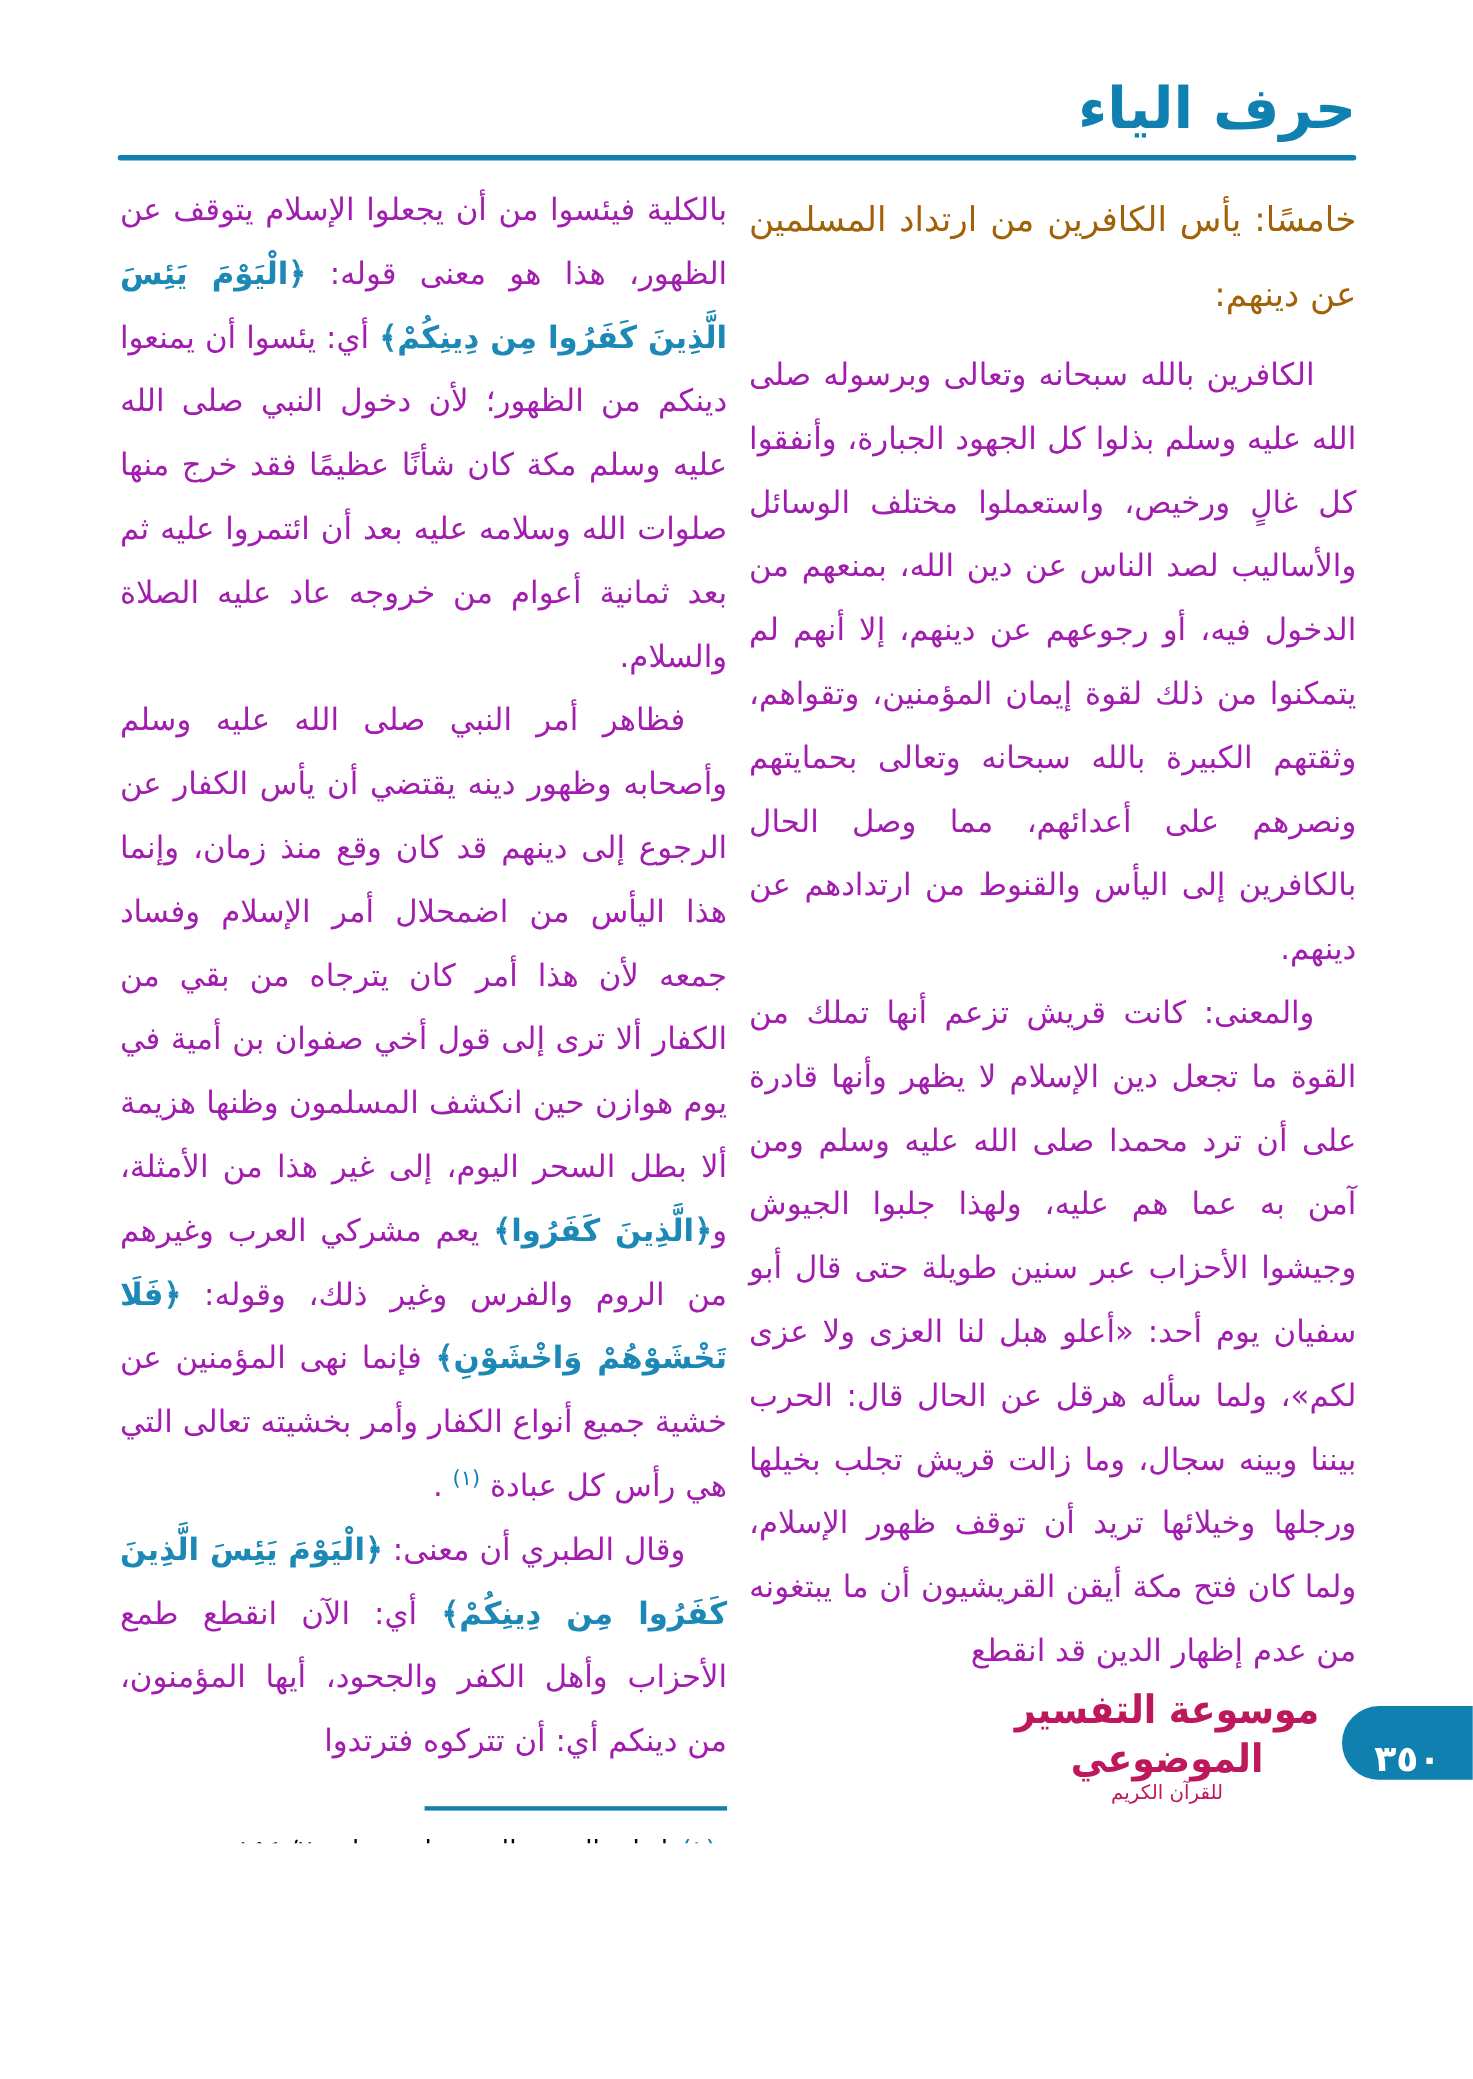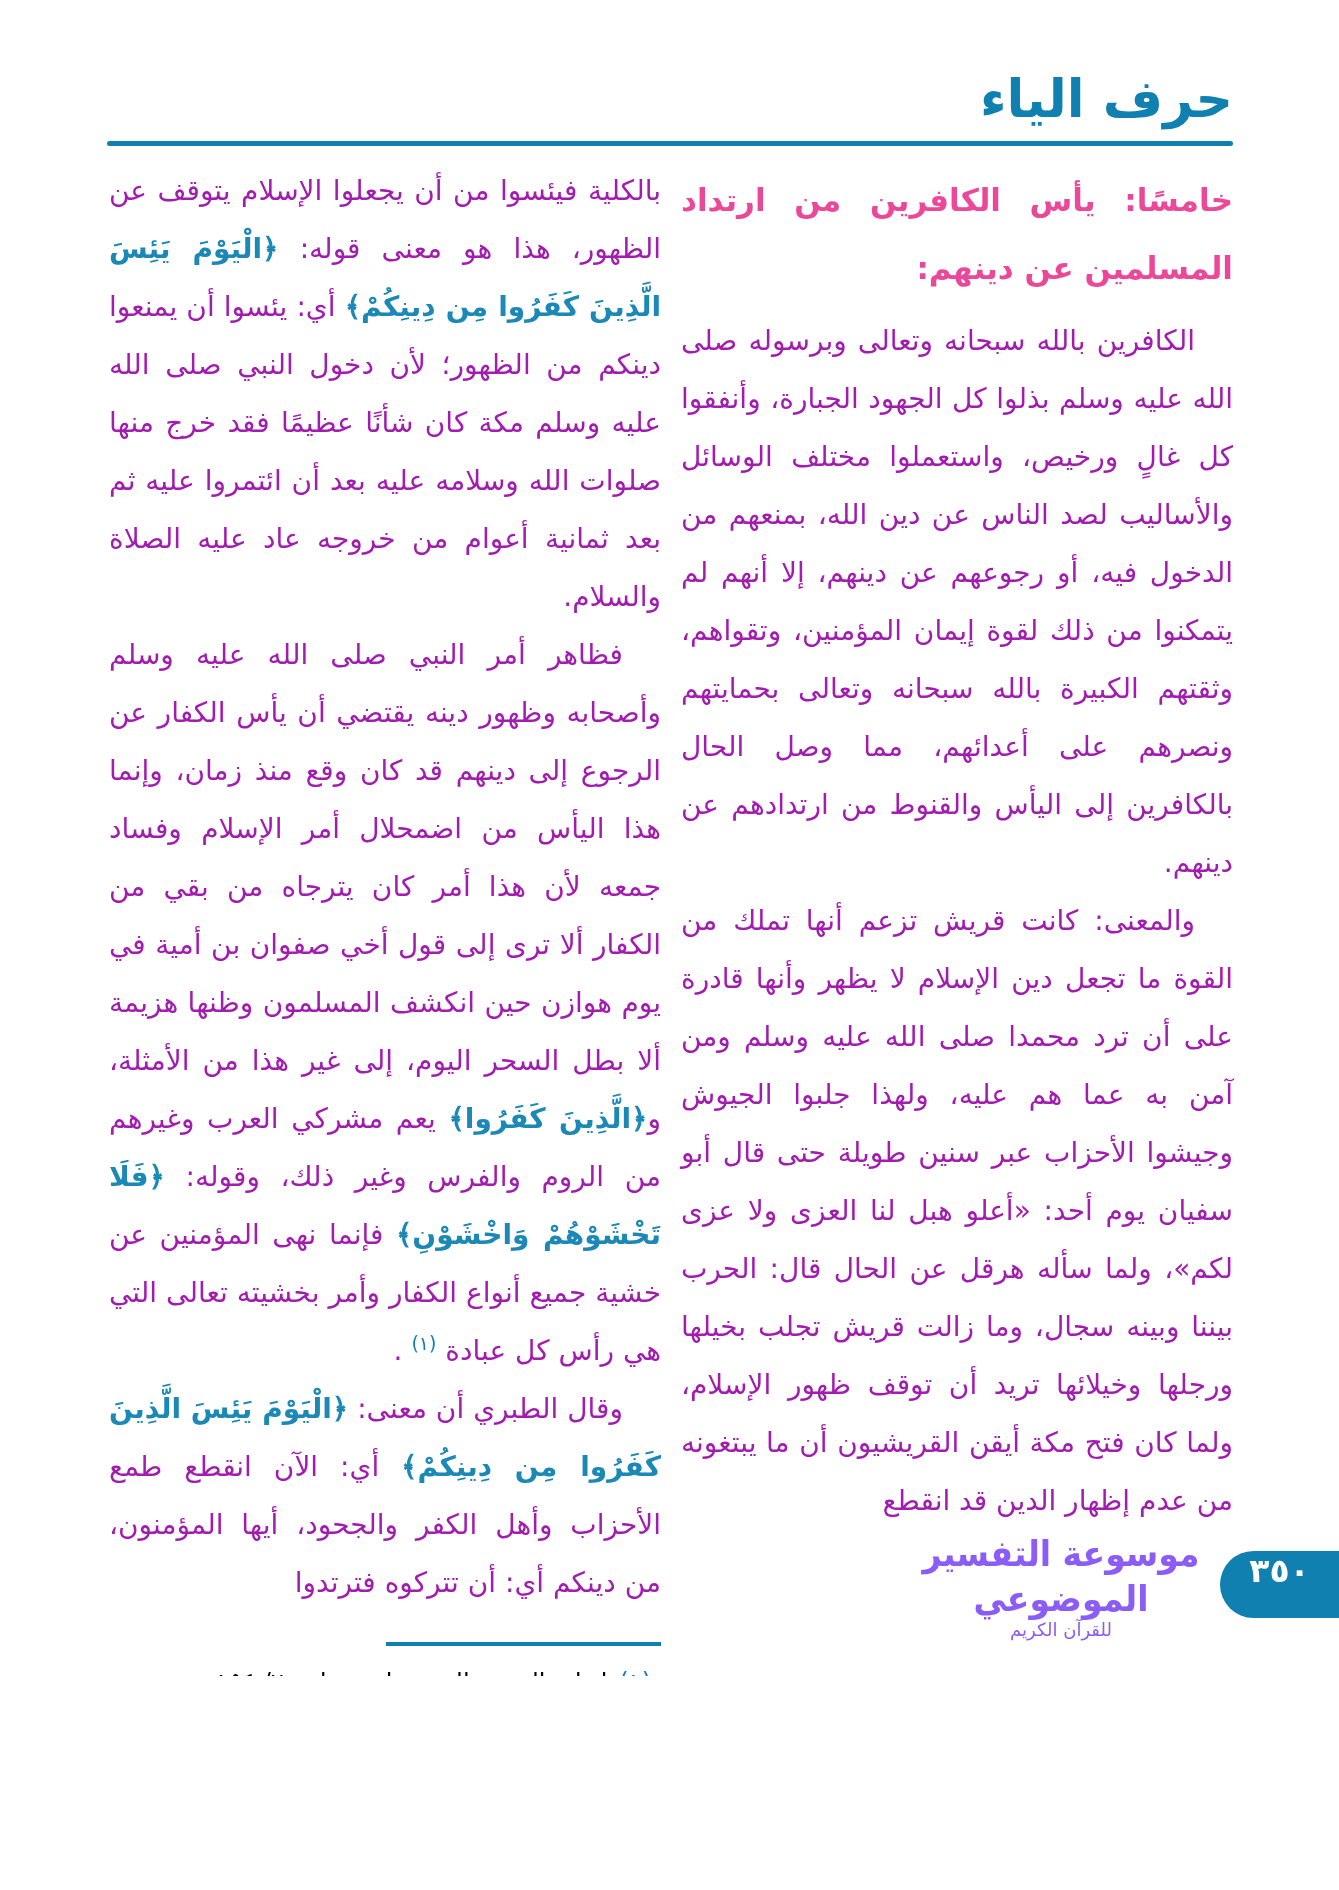--- a/index.html
+++ b/index.html
@@ -41,22 +41,22 @@
   .col {
     width: 552px;
     flex: 0 0 552px;
     font-size: 28px;
     line-height: 58px;
     text-align: justify;
   }
   .section-heading {
     margin: 4px 0 10px 0;
     font-size: 31px;
-    font-weight: bold;
-    color: #ec4899;
+    font-weight: normal;
+    color: #a16207;
     line-height: 68px;
     text-align: justify;
   }
   .para { margin: 0; text-indent: 38px; }
   .para.no-indent { text-indent: 0; }
   .seg-normal { color: #a21caf; }
   .seg-quran { color: #1b88b6; font-weight: bold; }
   sup.seg-footnote-ref {
     color: #0f80b0;
     font-size: 19px;
@@ -80,21 +80,21 @@
   }
   .seg-footnote-marker { color: #0f80b0; margin-left: 12px; }
 
   
   .logo {
     position: absolute;
     bottom: 36px;
     right: 128px;
     width: 300px;
     text-align: center;
-    color: #8b5cf6;
+    color: #be185d;
   }
   .logo-line1 {
     font-size: 33px;
     font-weight: bold;
     line-height: 1.25;
     transform: scaleY(1.08);
   }
   .logo-line2 {
     font-size: 18px;
     font-weight: normal;
@@ -103,21 +103,21 @@
   .page-badge {
     position: absolute;
     bottom: 58px;
     right: 0;
     width: 119px;
     height: 67px;
     background: #0f80b0;
     border-radius: 36px 0 0 36px;
     color: #ffffff;
     display: flex;
-    align-items: flex-start;
+    align-items: flex-end;
     justify-content: center;
     font-size: 33px;
     font-weight: bold;
   }
 </style>
 </head>
 <body>
 
 <div class="page">
 

